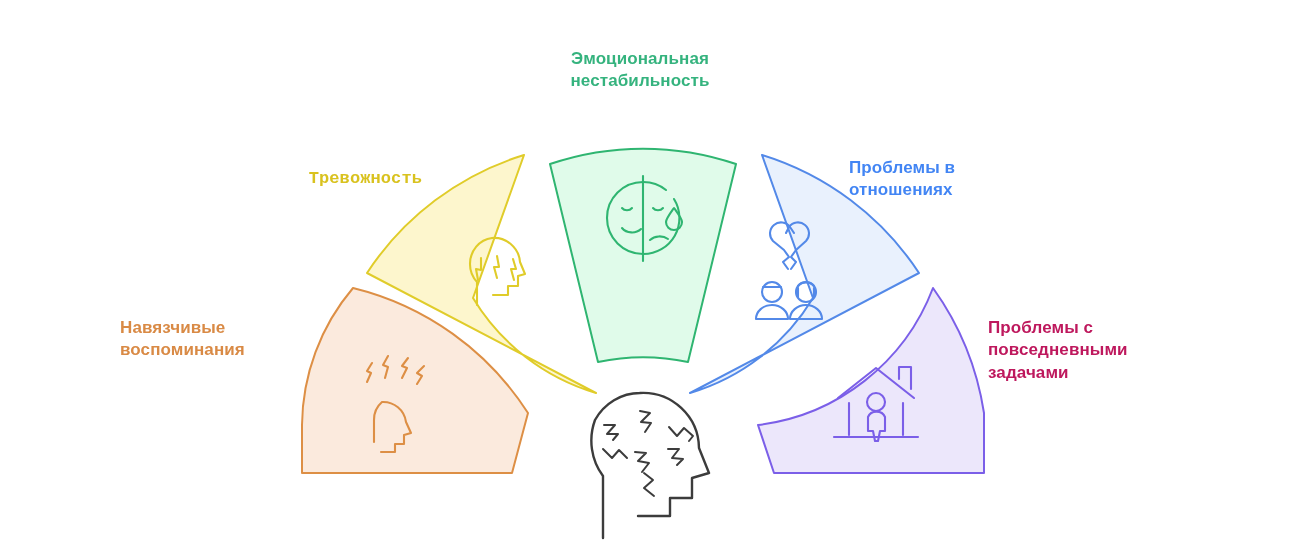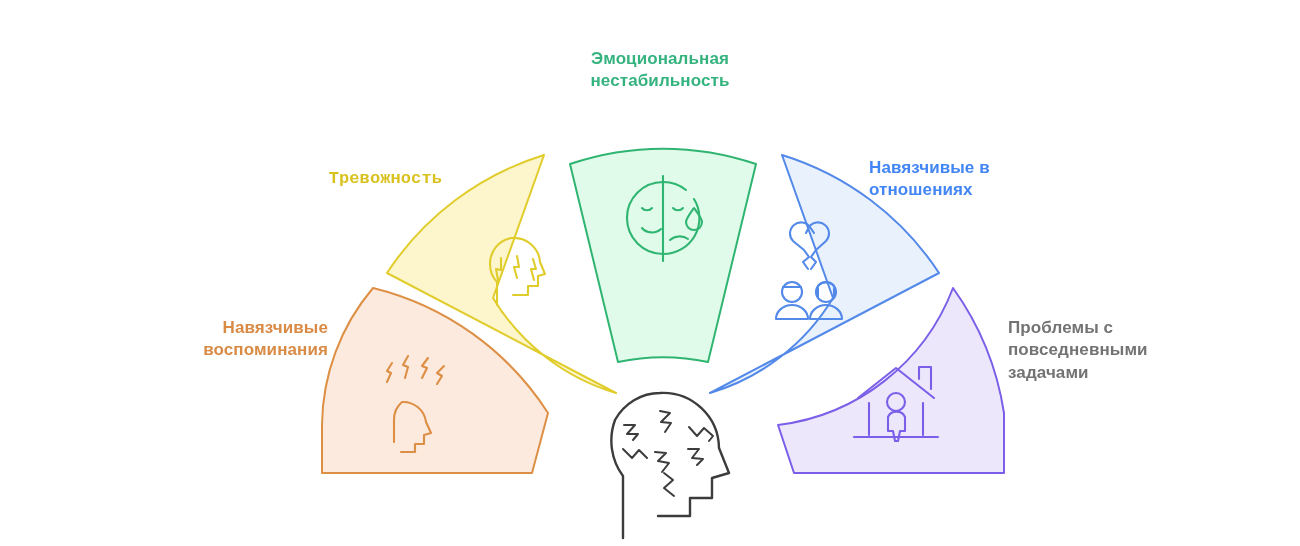--- a/index.html
+++ b/index.html
@@ -11,43 +11,42 @@
     width: 1300px;
     height: 546px;
     font-family: "Liberation Sans", sans-serif;
     overflow: hidden;
     position: relative;
   }
   #stage {
     position: relative;
     width: 1131px;
     height: 546px;
-    margin-left: 20px;
   }
   #diagram-svg {
     position: absolute;
     left: 0;
     top: 0;
     width: 1300px;
     height: 546px;
   }
   .label {
     position: absolute;
     font-weight: bold;
     font-size: 17px;
     line-height: 1.32;
     letter-spacing: 0.1px;
     white-space: pre-line;
   }
 
   #label-emotional    { left: 520px; top: 48px;  width: 240px; text-align: center; color: #35b37e; }
   #label-anxiety      { left: 200px; top: 168px; width: 222px; text-align: right;  color: #d9c21f; font-family: Liberation Mono, monospace; }
-  #label-intrusive    { left: 120px; top: 317px; width: 188px; text-align: right;  color: #d98a45; }
+  #label-intrusive    { left: 120px; top: 317px; width: 188px;  color: #d98a45; }
   #label-relations    { left: 849px; top: 157px; width: 210px; text-align: left;   color: #4285f4; }
-  #label-daily        { left: 988px; top: 317px; width: 230px; text-align: left;   color: #737373; }
+  #label-daily        { left: 988px; top: 317px; width: 230px; text-align: left;   color: #be185d; }
 </style>
 </head>
 <body>
 
 <div id="stage">
 
   <svg id="diagram-svg" viewBox="0 0 1300 546">
 
     <g>
       <path d="M 353,288
@@ -192,20 +191,20 @@
   </svg>
 
   <div class="label" id="label-emotional">Эмоциональная
 нестабильность</div>
 
   <div class="label" id="label-anxiety">Тревожность</div>
 
   <div class="label" id="label-intrusive">Навязчивые
 воспоминания</div>
 
-  <div class="label" id="label-relations">Навязчивые в
+  <div class="label" id="label-relations">Проблемы в
 отношениях</div>
 
   <div class="label" id="label-daily">Проблемы с
 повседневными
 задачами</div>
 
 </div>
 
 </body></html>

